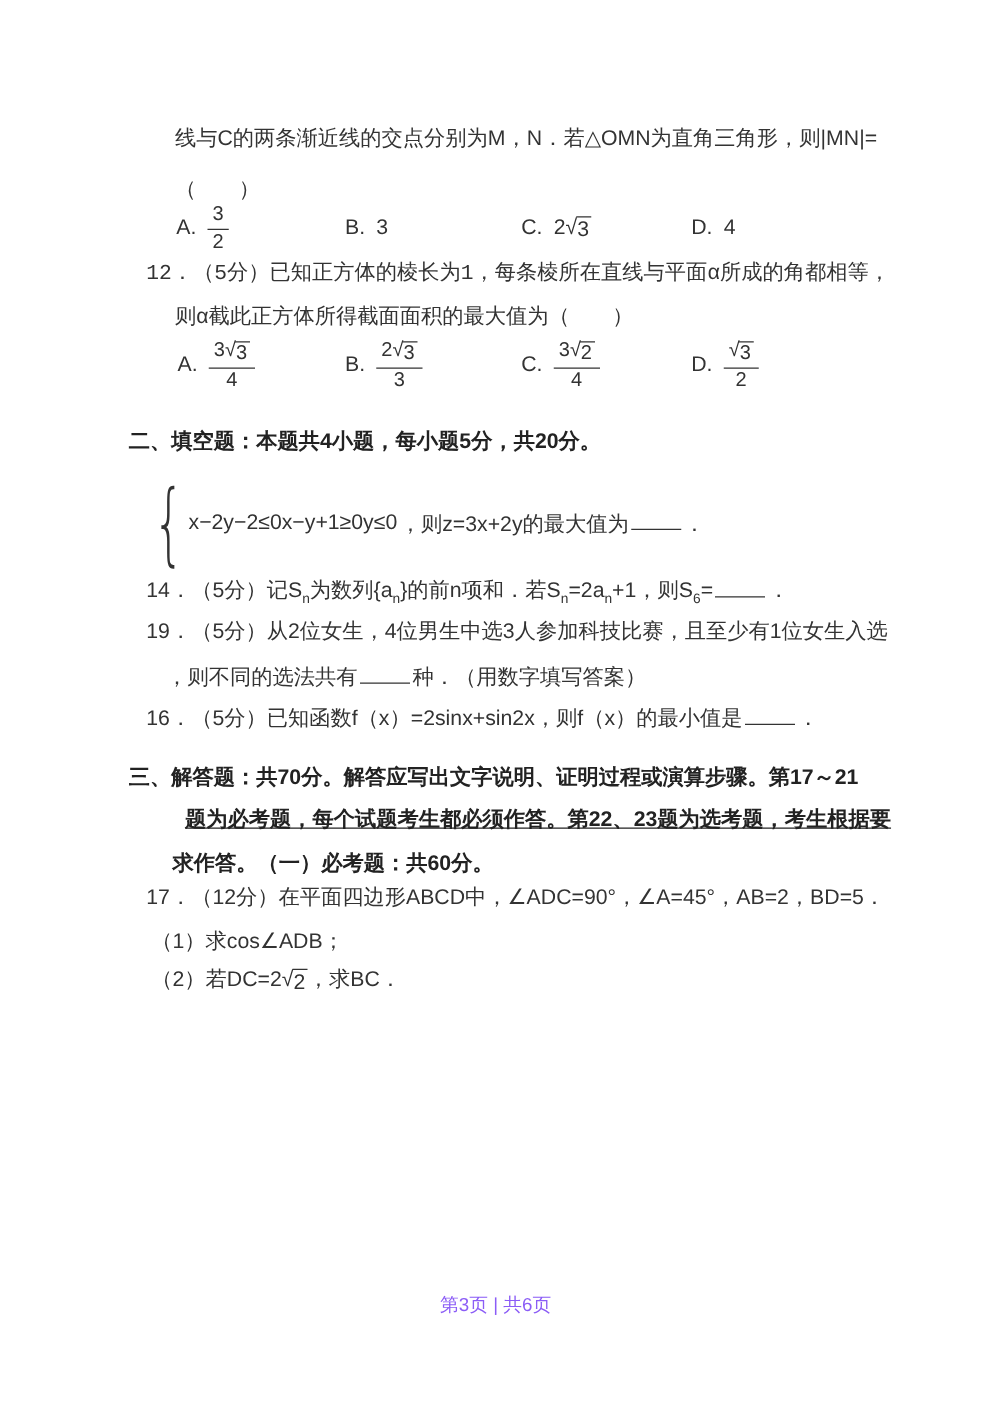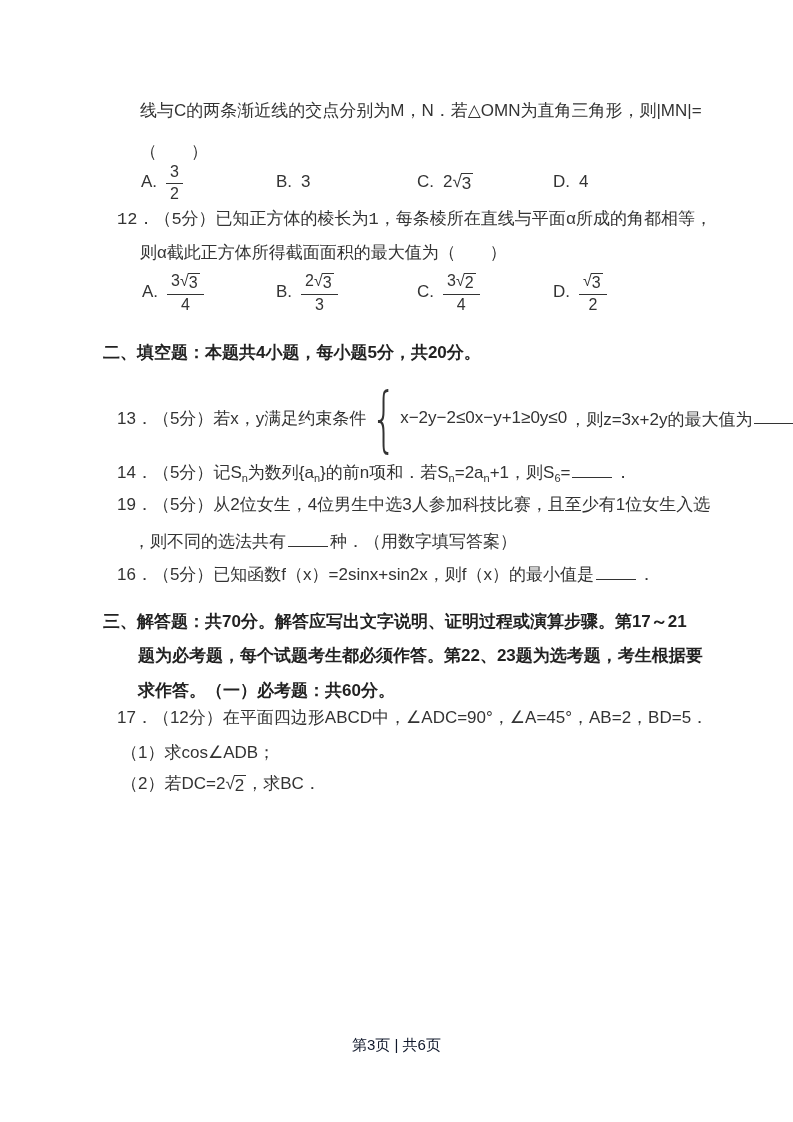--- a/index.html
+++ b/index.html
@@ -20,21 +20,21 @@
   .sqrt .rad { border-top:1.5px solid #333; padding:1px 2px 0 1px; line-height:1; }
   .blank { display:inline-block; width:40px; height:1.05em; border-bottom:1.4px solid #333; margin:0 2px; }
   .sys { position:absolute; display:flex; align-items:center; white-space:nowrap; }
   .brace { font-family:"DejaVu Sans",sans-serif; font-size:72px; font-weight:300;
            transform:scaleX(0.55); line-height:84px; margin:0 -7px 0 -5px; color:#333; }
   .cons { display:flex; flex-direction:row; }
   .cons span { display:block; line-height:28px; }
   .suffix { margin-left:2px; }
   sub { font-size:11px; line-height:0; }
   .footer { position:absolute; left:0; width:100%; text-align:center;
-            font-size:15px; color:#0f172a; line-height:18px; }
+            font-size:15px; color:#8b5cf6; line-height:18px; }
 </style>
 </head>
 <body>
 
 <div>
 
   <div class="abs" style="left:140px; top:101px;">
     <span>线与C的两条渐近线的交点分别为M，N．若△OMN为直角三角形，则|MN|=</span>
   </div>
   <div class="abs" style="left:140px; top:142px;">
@@ -112,21 +112,20 @@
           </span></span>
       <span class="den">2</span>
     </span>
   </div>
 
   <div class="abs heading" style="left:103px; top:343px;">
     <span>二、填空题：本题共4小题，每小题5分，共20分。</span>
   </div>
 
   <div class="sys" style="left:117px; top:376px; height:84px;">
-    <span>13．（5分）若x，y满足约束条件</span>
     <span class="brace">{</span>
     <span class="cons">
       <span>x−2y−2≤0</span>
       <span>x−y+1≥0</span>
       <span>y≤0</span>
     </span>
     <span class="suffix">
       <span>，则z=3x+2y的最大值为</span><span class="blank"></span><span>．</span>
     </span>
   </div>
@@ -142,21 +141,21 @@
     <span>，则不同的选法共有</span><span class="blank"></span><span>种．（用数字填写答案）</span>
   </div>
 
   <div class="abs" style="left:117px; top:561px;">
     <span>16．（5分）已知函数f（x）=2sinx+sin2x，则f（x）的最小值是</span><span class="blank"></span><span>．</span>
   </div>
 
   <div class="abs heading" style="left:103px; top:612px;">
     <span>三、解答题：共70分。解答应写出文字说明、证明过程或演算步骤。第17～21</span>
   </div>
-  <div class="abs heading" style="left:138px; top:646px;">
+  <div class="abs heading" style="left:148px; top:646px;text-decoration:underline;">
     <span>题为必考题，每个试题考生都必须作答。第22、23题为选考题，考生根据要</span>
   </div>
   <div class="abs heading" style="left:138px; top:681px;">
     <span>求作答。（一）必考题：共60分。</span>
   </div>
 
   <div class="abs" style="left:117px; top:708px;">
     <span>17．（12分）在平面四边形ABCD中，∠ADC=90°，∠A=45°，AB=2，BD=5．</span>
   </div>
   <div class="abs" style="left:121px; top:743px;">

